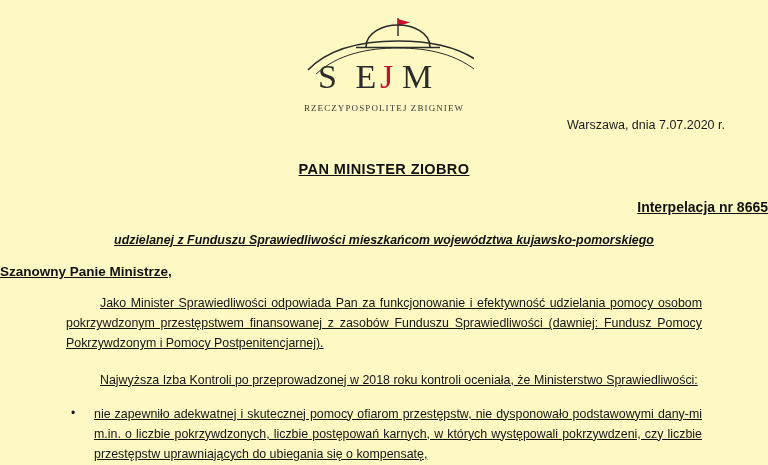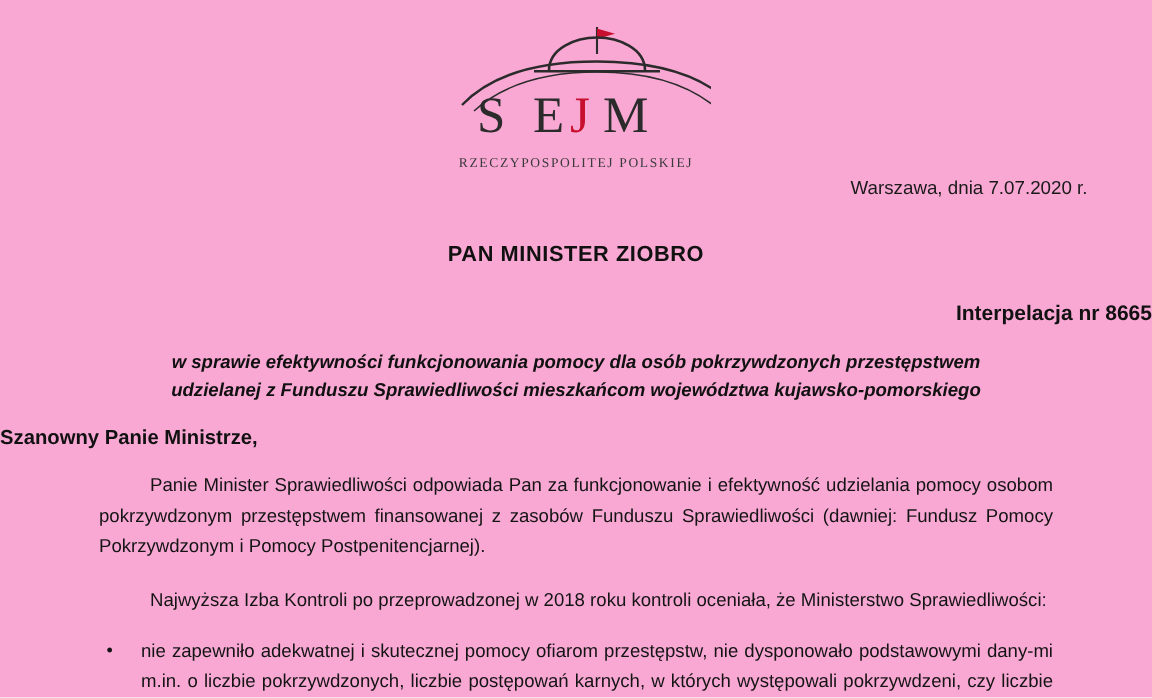--- a/index.html
+++ b/index.html
@@ -11,22 +11,23 @@
     width: 768px;
     height: 465px;
     overflow: hidden;
     font-family: "Liberation Sans", sans-serif;
     color: #111111;
   }
   .page {
     position: relative;
     width: 768px;
     height: 465px;
-    background: #f9a8d4;
+    background: #fef9c3;
     box-sizing: border-box;
+    text-decoration: underline;
   }
 
   
   .logo-block {
     width: 100%;
     text-align: center;
     padding-top: 14px;
   }
   .logo-wrap {
     display: inline-block;
@@ -155,41 +156,40 @@
 
         <line x1="62" y1="33.5" x2="146" y2="33.5" stroke="#2b2b2b" stroke-width="1.6"></line>
 
         <path d="M14 56 C36 33, 72 27, 104 27 C136 27, 172 33, 194 56" fill="none" stroke="#2b2b2b" stroke-width="1.6"></path>
         <path d="M22 60 C44 40, 74 34, 104 34 C134 34, 164 40, 186 60" fill="none" stroke="#2b2b2b" stroke-width="1"></path>
 
         <text x="24" y="74" font-family="Liberation Serif, serif" font-size="34" letter-spacing="5" fill="#2b2b2b">S E</text>
         <text x="86" y="74" font-family="Liberation Serif, serif" font-size="34" letter-spacing="5" fill="#c8102e">J</text>
         <text x="108" y="74" font-family="Liberation Serif, serif" font-size="34" letter-spacing="5" fill="#2b2b2b">M</text>
       </svg>
-      <div class="logo-sub">RZECZYPOSPOLITEJ POLSKIEJ</div>
+      <div class="logo-sub">RZECZYPOSPOLITEJ ZBIGNIEW</div>
     </div>
   </div>
 
   <div class="place-date">Warszawa, dnia 7.07.2020 r.</div>
 
   <div class="addressee">
     <div class="addressee-name">PAN MINISTER ZIOBRO</div>
   </div>
 
   <div class="doc-title">Interpelacja nr 8665</div>
 
   <div class="doc-subject">
-    <div>w sprawie efektywności funkcjonowania pomocy dla osób pokrzywdzonych przestępstwem</div>
     <div>udzielanej z Funduszu Sprawiedliwości mieszkańcom województwa kujawsko-pomorskiego</div>
   </div>
 
   <div class="salutation">Szanowny Panie Ministrze,</div>
 
   <div class="body-block">
-    <p class="para">Panie Minister Sprawiedliwości  odpowiada Pan za funkcjonowanie i efektywność udzielania pomocy osobom pokrzywdzonym przestępstwem finansowanej z zasobów Funduszu Sprawiedliwości (dawniej: Fundusz Pomocy Pokrzywdzonym i Pomocy Postpenitencjarnej).</p>
+    <p class="para">Jako Minister Sprawiedliwości  odpowiada Pan za funkcjonowanie i efektywność udzielania pomocy osobom pokrzywdzonym przestępstwem finansowanej z zasobów Funduszu Sprawiedliwości (dawniej: Fundusz Pomocy Pokrzywdzonym i Pomocy Postpenitencjarnej).</p>
     <p class="para">Najwyższa Izba Kontroli po przeprowadzonej w 2018 roku kontroli oceniała, że Ministerstwo Sprawiedliwości:</p>
   </div>
 
   <ul class="bullets">
     <li class="bullet-item">
       <span class="dot">•</span>
       <span>nie zapewniło adekwatnej i skutecznej pomocy ofiarom przestępstw, nie dysponowało podstawowymi dany-mi m.in. o liczbie pokrzywdzonych, liczbie postępowań karnych, w których występowali pokrzywdzeni, czy liczbie przestępstw uprawniających do ubiegania się o kompensatę,</span>
     </li>
   </ul>
 

